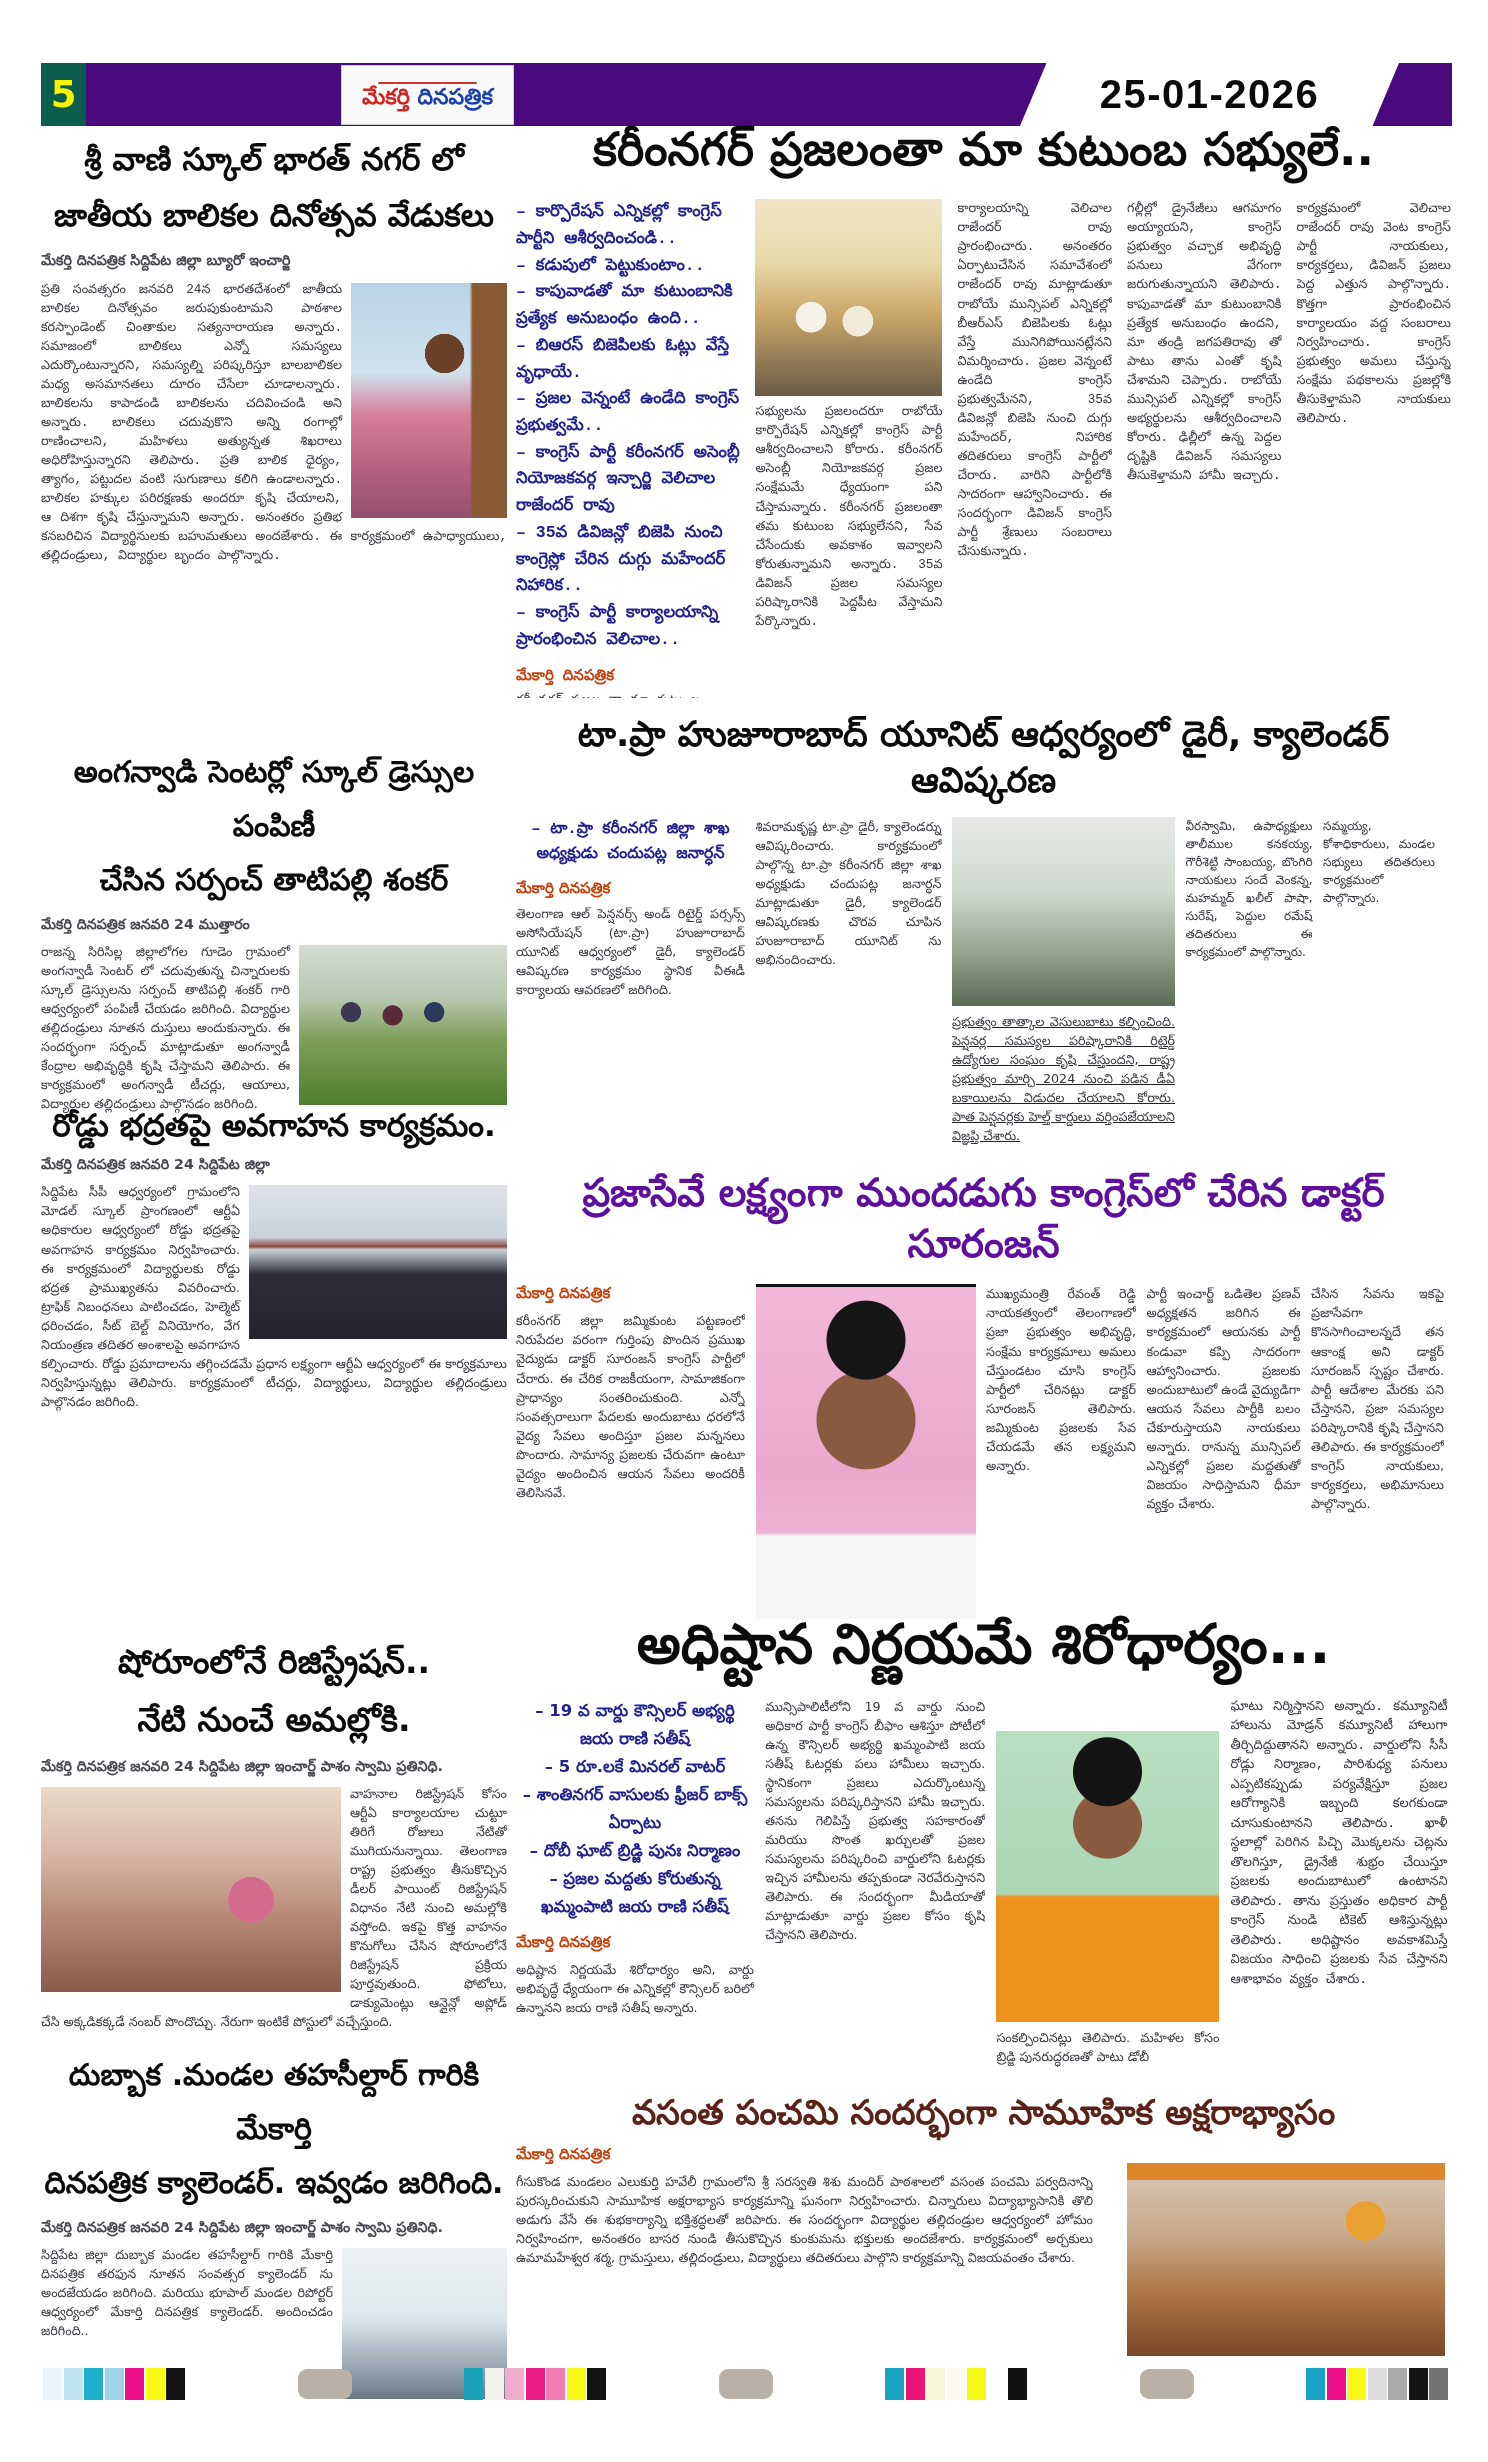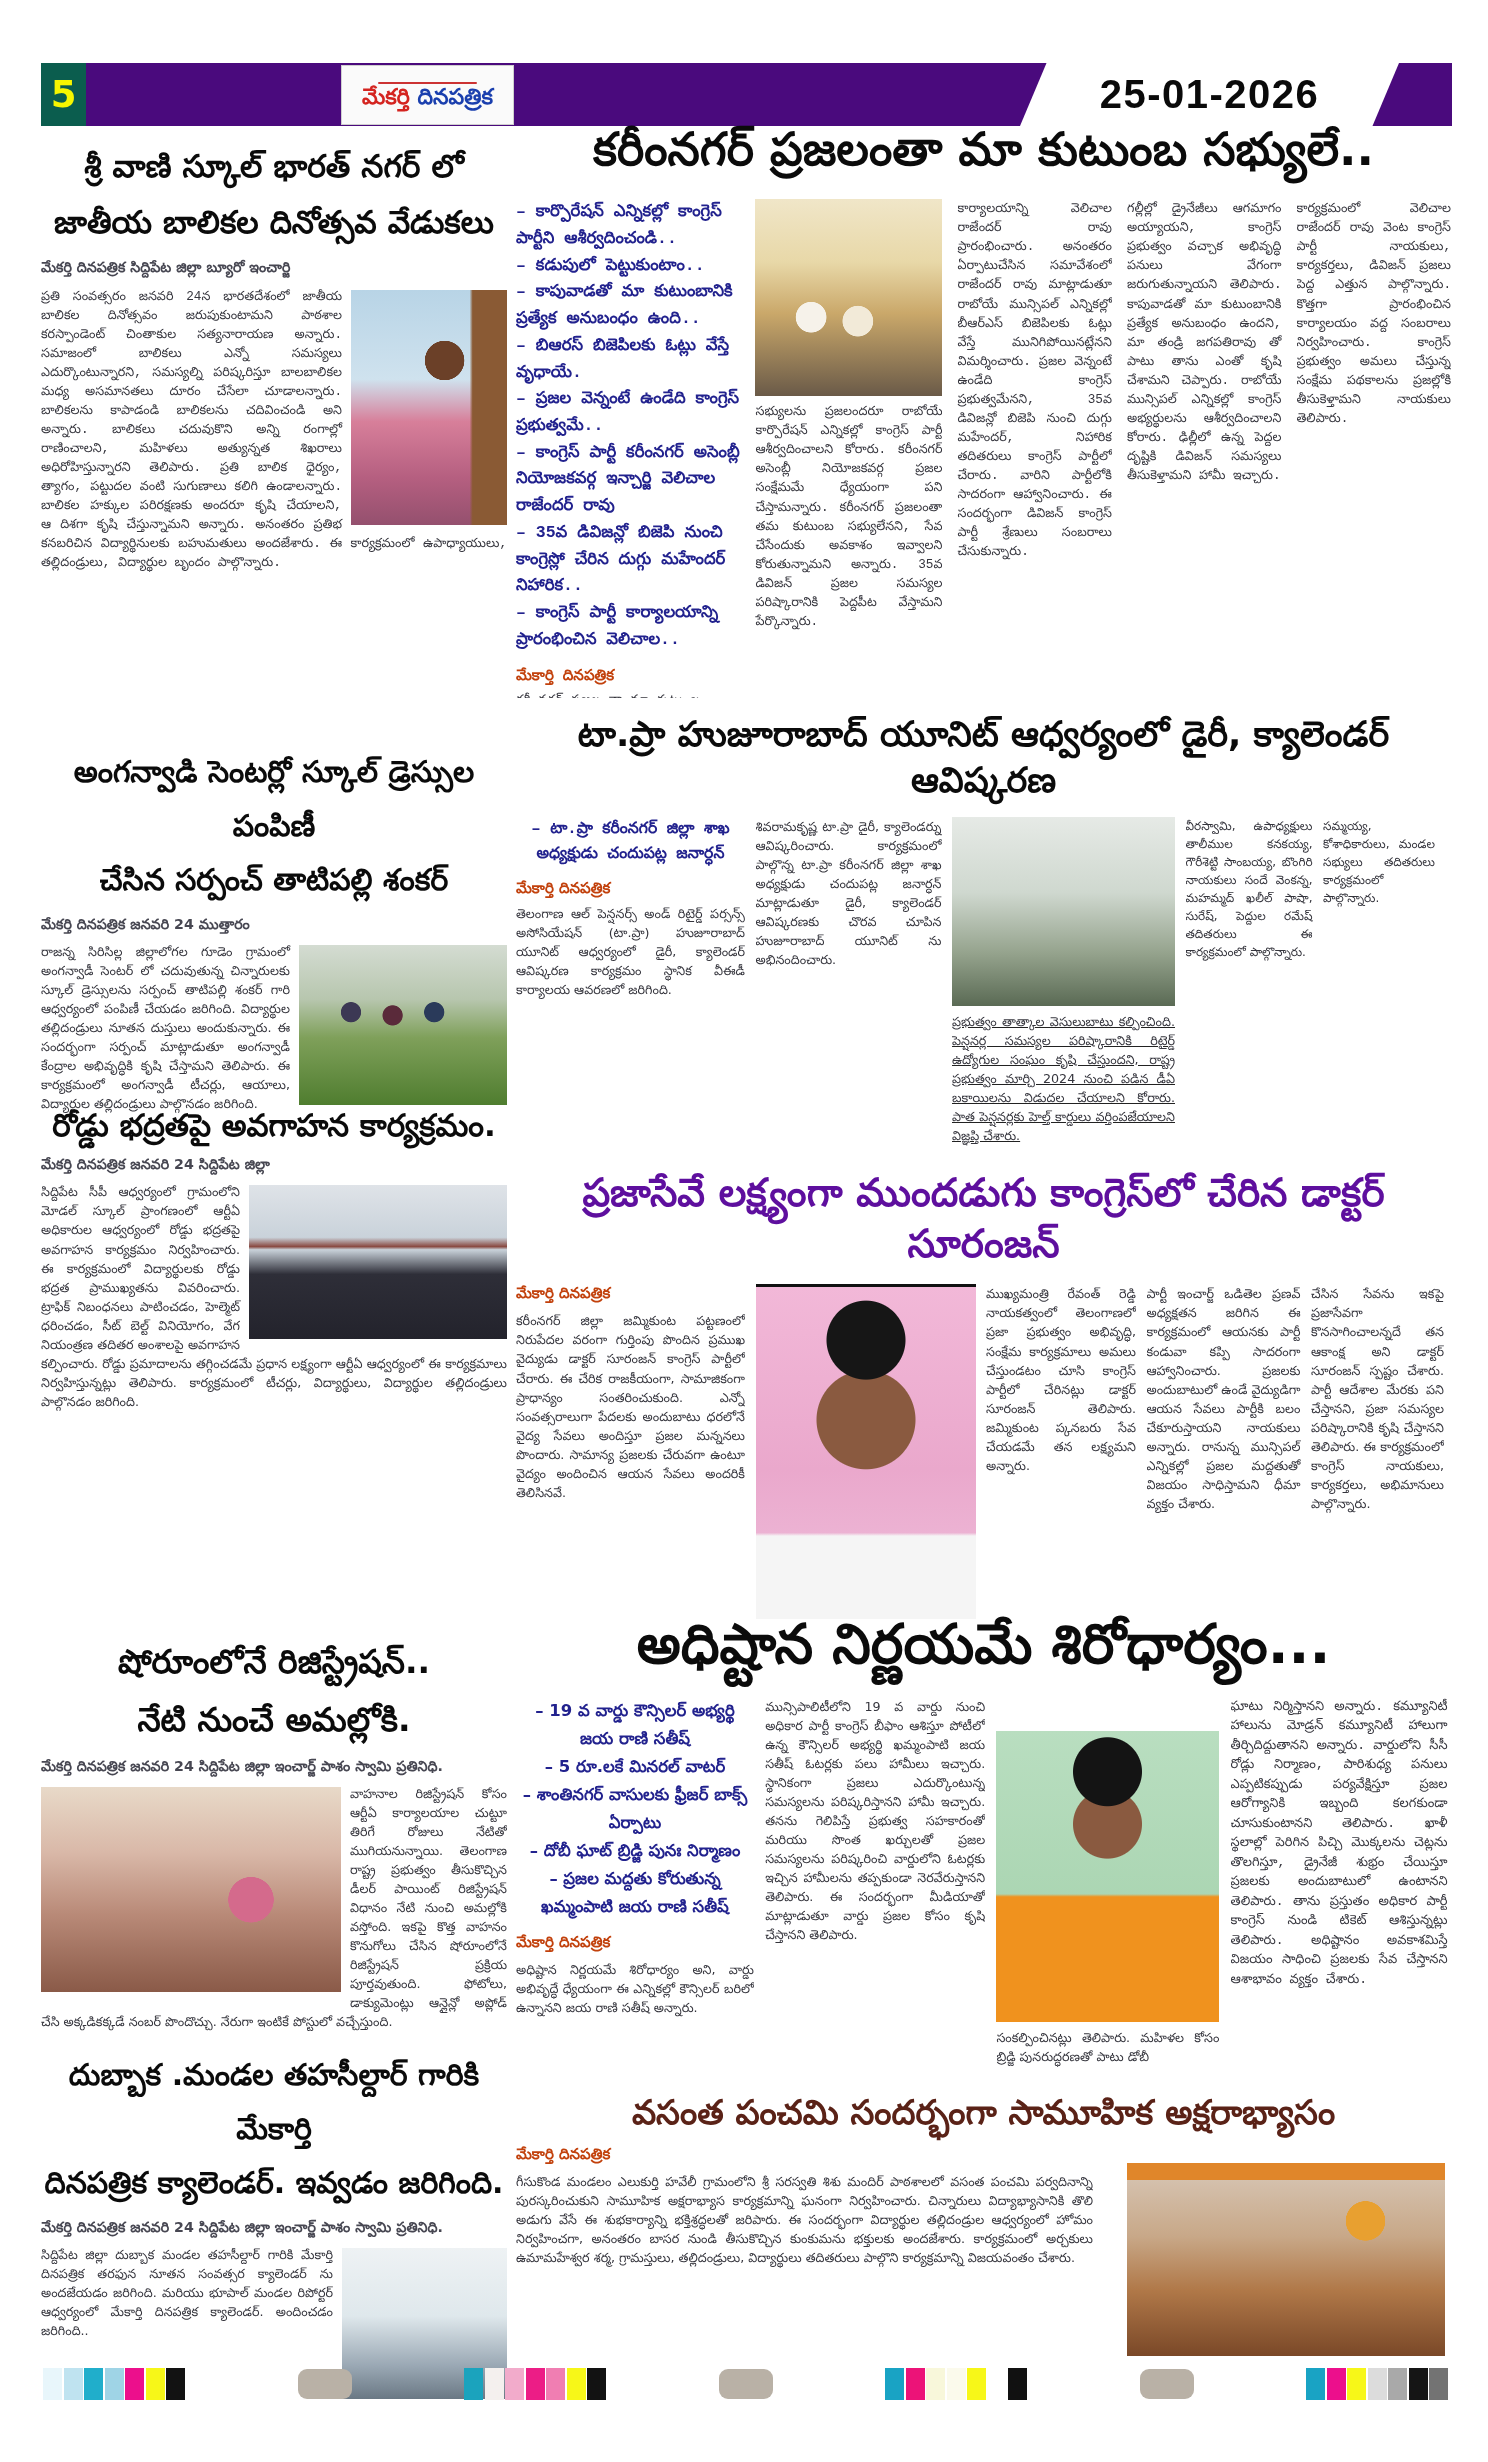--- a/index.html
+++ b/index.html
@@ -26,21 +26,21 @@
   .hl{font-weight:bold;color:#0b0b0b;text-align:center;white-space:pre-line;}
   .by{font-weight:bold;color:#474752;font-size:14.2px;margin-top:9px;}
   .by-red{font-weight:bold;color:#c2410c;font-size:15px;}
   .bd{font-size:12.7px;line-height:1.5;color:#35353d;text-align:justify;overflow:hidden;}
   .bullets{color:#22228e;font-weight:bold;white-space:pre-line;}
   .ph{background:#c8c8c8;}
   .fl-r{float:right;margin:3px 0 6px 9px;}
   .fl-l{float:left;margin:3px 9px 6px 0;}
 
   
-  .art-l1{left:41px;top:138px;width:466px;}
+  .art-l1{left:41px;top:131px;width:466px;}
   .art-l1 .hl{font-size:31.5px;line-height:1.78;}
   .art-l1 .bd{height:420px;margin-top:7.5px;font-family:Liberation Mono, monospace;}
   .ph-l1{width:156px;height:235px;}
 
   .art-l2{left:41px;top:745px;width:466px;}
   .art-l2 .hl{font-size:30px;line-height:1.8;}
   .art-l2 .bd{height:201px;margin-top:6px;}
   .ph-l2{width:208px;height:160px;}
 
   .art-l3{left:41px;top:1104px;width:466px;}
@@ -279,21 +279,21 @@
     <div class="hl">ప్రజాసేవే లక్ష్యంగా ముందడుగు కాంగ్రెస్‌లో చేరిన డాక్టర్ సూరంజన్</div>
     <div class="r3-row">
       <div class="r3-c1">
         <div class="by-red">మేకార్తి దినపత్రిక</div>
         <div class="bd">కరీంనగర్ జిల్లా జమ్మికుంట పట్టణంలో నిరుపేదల వరంగా గుర్తింపు పొందిన ప్రముఖ వైద్యుడు డాక్టర్ సూరంజన్ కాంగ్రెస్ పార్టీలో చేరారు. ఈ చేరిక రాజకీయంగా, సామాజికంగా ప్రాధాన్యం సంతరించుకుంది. ఎన్నో సంవత్సరాలుగా పేదలకు అందుబాటు ధరలోనే వైద్య సేవలు అందిస్తూ ప్రజల మన్ననలు పొందారు. సామాన్య ప్రజలకు చేరువగా ఉంటూ వైద్యం అందించిన ఆయన సేవలు అందరికీ తెలిసినవే.</div>
       </div>
       <div class="r3-c2">
         <div class="ph ph-r3"></div>
       </div>
       <div class="r3-c3">
-        <div class="bd">ముఖ్యమంత్రి రేవంత్ రెడ్డి నాయకత్వంలో తెలంగాణలో ప్రజా ప్రభుత్వం అభివృద్ధి, సంక్షేమ కార్యక్రమాలు అమలు చేస్తుండటం చూసి కాంగ్రెస్ పార్టీలో చేరినట్లు డాక్టర్ సూరంజన్ తెలిపారు. జమ్మికుంట ప్కనబరు సేవ చేయడమే తన లక్ష్యమని అన్నారు.</div>
+        <div class="bd">ముఖ్యమంత్రి రేవంత్ రెడ్డి నాయకత్వంలో తెలంగాణలో ప్రజా ప్రభుత్వం అభివృద్ధి, సంక్షేమ కార్యక్రమాలు అమలు చేస్తుండటం చూసి కాంగ్రెస్ పార్టీలో చేరినట్లు డాక్టర్ సూరంజన్ తెలిపారు. జమ్మికుంట ప్రజలకు సేవ చేయడమే తన లక్ష్యమని అన్నారు.</div>
       </div>
       <div class="r3-c4">
         <div class="bd">పార్టీ ఇంచార్జ్ ఒడితెల ప్రణవ్ అధ్యక్షతన జరిగిన ఈ కార్యక్రమంలో ఆయనకు పార్టీ కండువా కప్పి సాదరంగా ఆహ్వానించారు. ప్రజలకు అందుబాటులో ఉండే వైద్యుడిగా ఆయన సేవలు పార్టీకి బలం చేకూరుస్తాయని నాయకులు అన్నారు. రానున్న మున్సిపల్ ఎన్నికల్లో ప్రజల మద్దతుతో విజయం సాధిస్తామని ధీమా వ్యక్తం చేశారు.</div>
       </div>
       <div class="r3-c5">
         <div class="bd">చేసిన సేవను ఇకపై ప్రజాసేవగా కొనసాగించాలన్నదే తన ఆకాంక్ష అని డాక్టర్ సూరంజన్ స్పష్టం చేశారు. పార్టీ ఆదేశాల మేరకు పని చేస్తానని, ప్రజా సమస్యల పరిష్కారానికి కృషి చేస్తానని తెలిపారు. ఈ కార్యక్రమంలో కాంగ్రెస్ నాయకులు, కార్యకర్తలు, అభిమానులు పాల్గొన్నారు.</div>
       </div>
     </div>
   </div>
 

